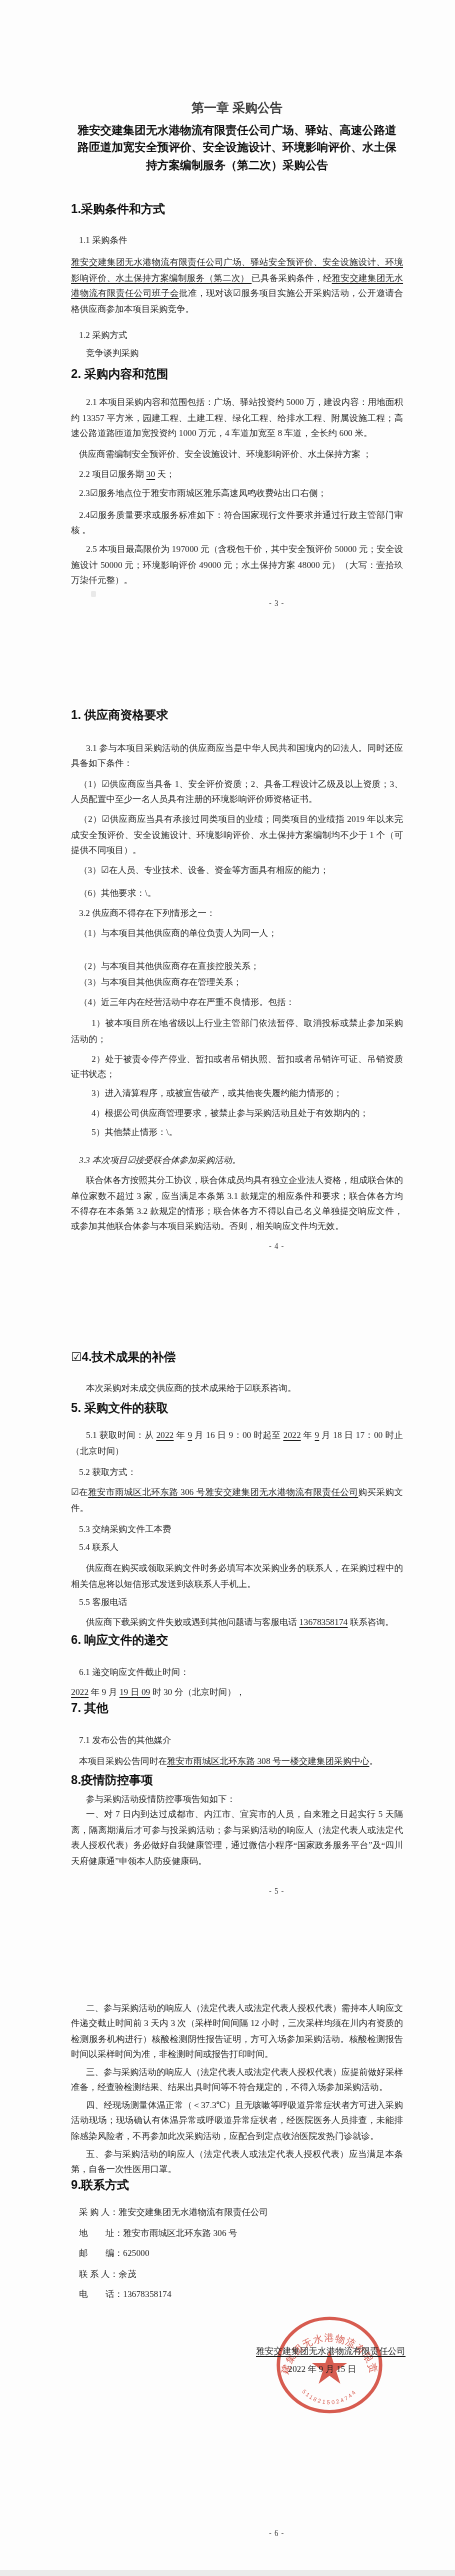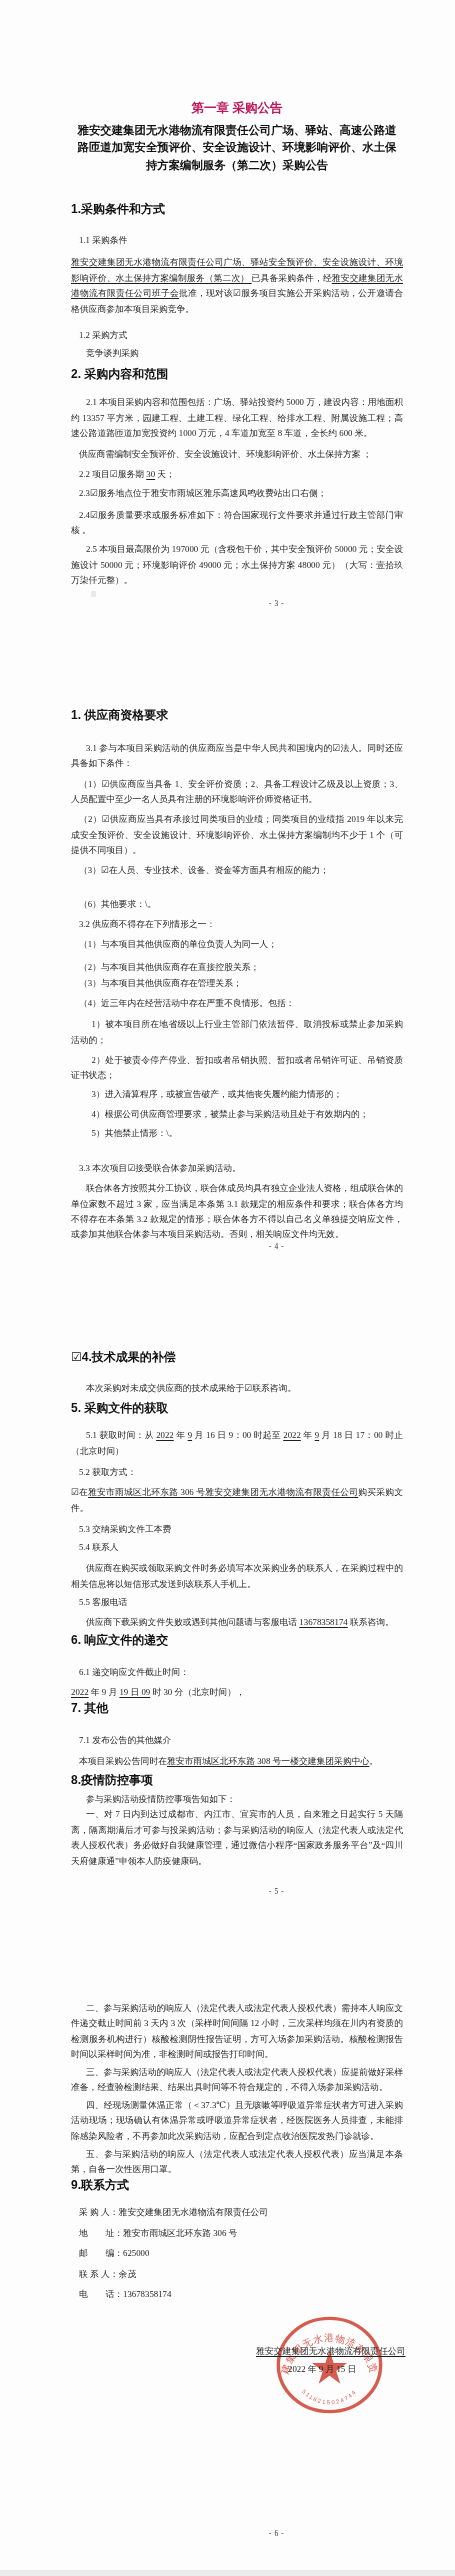--- a/index.html
+++ b/index.html
@@ -1,19 +1,19 @@
 <!DOCTYPE html>
 <html style="font-size:9px"><head>
 <meta charset="utf-8">
 <style>
   html,body{margin:0;padding:0;}
   body{background:#ffffff;width:456px;font-family:"Liberation Serif","DejaVu Serif",serif;color:#1e1e1e;}
   #doc{position:relative;width:456px;height:2576px;background:#fdfdfd;overflow:hidden;}
   .page{position:absolute;left:71px;width:332px;}
-  .h1{font-family:"Liberation Sans","DejaVu Sans",sans-serif;font-weight:bold;font-size:12.5px;line-height:16px;text-align:center;color:#be185d;}
+  .h1{font-family:"Liberation Sans","DejaVu Sans",sans-serif;font-weight:bold;font-size:12.5px;line-height:16px;text-align:center;color:#404040;}
   .subtitle{font-family:"Liberation Sans","DejaVu Sans",sans-serif;font-weight:bold;font-size:11.4px;line-height:17.7px;text-align:center;color:#111;margin:5.7px auto 0;width:324px;}
   .h2{font-family:"Liberation Sans","DejaVu Sans",sans-serif;font-weight:bold;font-size:12px;line-height:15.4px;color:#111;margin:0;}
   p{font-size:8.8px;line-height:15.4px;margin:0;text-align:justify;}
   .ind1{text-indent:8px;}
   .ind2{text-indent:15px;}
   .ind3{text-indent:20.5px;}
   u{text-decoration:underline;text-underline-offset:2.3px;}
   .pagenum{position:absolute;left:269px;font-size:7.4px;color:#333;letter-spacing:0.6px;font-family:"Liberation Serif","DejaVu Serif",serif;}
   .contact-row{display:flex;font-size:8.8px;line-height:15.4px;margin-top:5.1px;padding-left:8px;}
   .contact-label{white-space:pre;}
@@ -48,32 +48,32 @@
   </div>
   <div class="pagenum" style="top:599px;">- 3 -</div>
   <div class="smudge"></div>
 
   <div class="page" style="top:693px;">
     <div class="h2" style="margin-top:15.4px;">1.  供应商资格要求</div>
     <p class="ind2" style="margin-top:17px;">3.1 参与本项目采购活动的供应商应当是中华人民共和国境内的☑法人。同时还应具备如下条件：</p>
     <p class="ind1" style="margin-top:5.1px;">（1）☑供应商应当具备 1、安全评价资质；2、具备工程设计乙级及以上资质；3、人员配置中至少一名人员具有注册的环境影响评价师资格证书。</p>
     <p class="ind1" style="margin-top:4.6px;">（2）☑供应商应当具有承接过同类项目的业绩；同类项目的业绩指 2019 年以来完成安全预评价、安全设施设计、环境影响评价、水土保持方案编制均不少于 1 个（可提供不同项目）。</p>
     <p class="ind1" style="margin-top:5.1px;">（3）☑在人员、专业技术、设备、资金等方面具有相应的能力；</p>
-    <p class="ind1" style="margin-top:18px;">（6）其他要求：\。</p>
+    <p class="ind1" style="margin-top:7px;">（6）其他要求：\。</p>
     <p class="ind1" style="margin-top:4.6px;">3.2 供应商不得存在下列情形之一：</p>
     <p class="ind1" style="margin-top:4.6px;">（1）与本项目其他供应商的单位负责人为同一人；</p>
-    <p class="ind1" style="margin-top:8px;">（2）与本项目其他供应商存在直接控股关系；</p>
+    <p class="ind1" style="margin-top:18px;">（2）与本项目其他供应商存在直接控股关系；</p>
     <p class="ind1" style="">（3）与本项目其他供应商存在管理关系；</p>
     <p class="ind1" style="margin-top:4.6px;">（4）近三年内在经营活动中存在严重不良情形。包括：</p>
     <p class="ind3" style="margin-top:6.3px;">1）被本项目所在地省级以上行业主管部门依法暂停、取消投标或禁止参加采购活动的；</p>
     <p class="ind3" style="margin-top:4.6px;">2）处于被责令停产停业、暂扣或者吊销执照、暂扣或者吊销许可证、吊销资质证书状态；</p>
     <p class="ind3" style="margin-top:3.4px;">3）进入清算程序，或被宣告破产，或其他丧失履约能力情形的；</p>
     <p class="ind3" style="margin-top:4.6px;">4）根据公司供应商管理要求，被禁止参与采购活动且处于有效期内的；</p>
     <p class="ind3" style="margin-top:3.4px;">5）其他禁止情形：\。</p>
-    <p class="ind1" style="margin-top:20px;">3.3 本次项目☑接受联合体参加采购活动。</p>
+    <p class="ind1" style="margin-top:13px;font-style:italic;">3.3 本次项目☑接受联合体参加采购活动。</p>
     <p class="ind2" style="margin-top:4.6px;">联合体各方按照其分工协议，联合体成员均具有独立企业法人资格，组成联合体的单位家数不超过 3 家，应当满足本条第 3.1 款规定的相应条件和要求；联合体各方均不得存在本条第 3.2 款规定的情形；联合体各方不得以自己名义单独提交响应文件，或参加其他联合体参与本项目采购活动。否则，相关响应文件均无效。</p>
   </div>
   <div class="pagenum" style="top:1242px;">- 4 -</div>
 
   <div class="page" style="top:1339px;">
     <div class="h2" style="margin-top:11.4px;">☑4.技术成果的补偿</div>
     <p class="ind2" style="margin-top:15px;">本次采购对未成交供应商的技术成果给于☑联系咨询。</p>
     <div class="h2" style="margin-top:5.1px;">5.  采购文件的获取</div>
     <p class="ind2" style="margin-top:11.4px;"><span>5.1 获取时间：从 </span><u>2022</u><span> 年 </span><u>9</u><span> 月 16 日 9：00 时起至 </span><u>2022</u><span> 年 </span><u>9</u><span> 月 18 日 17：00 时止（北京时间）</span></p>
     <p class="ind1" style="margin-top:5.7px;">5.2 获取方式：</p>

